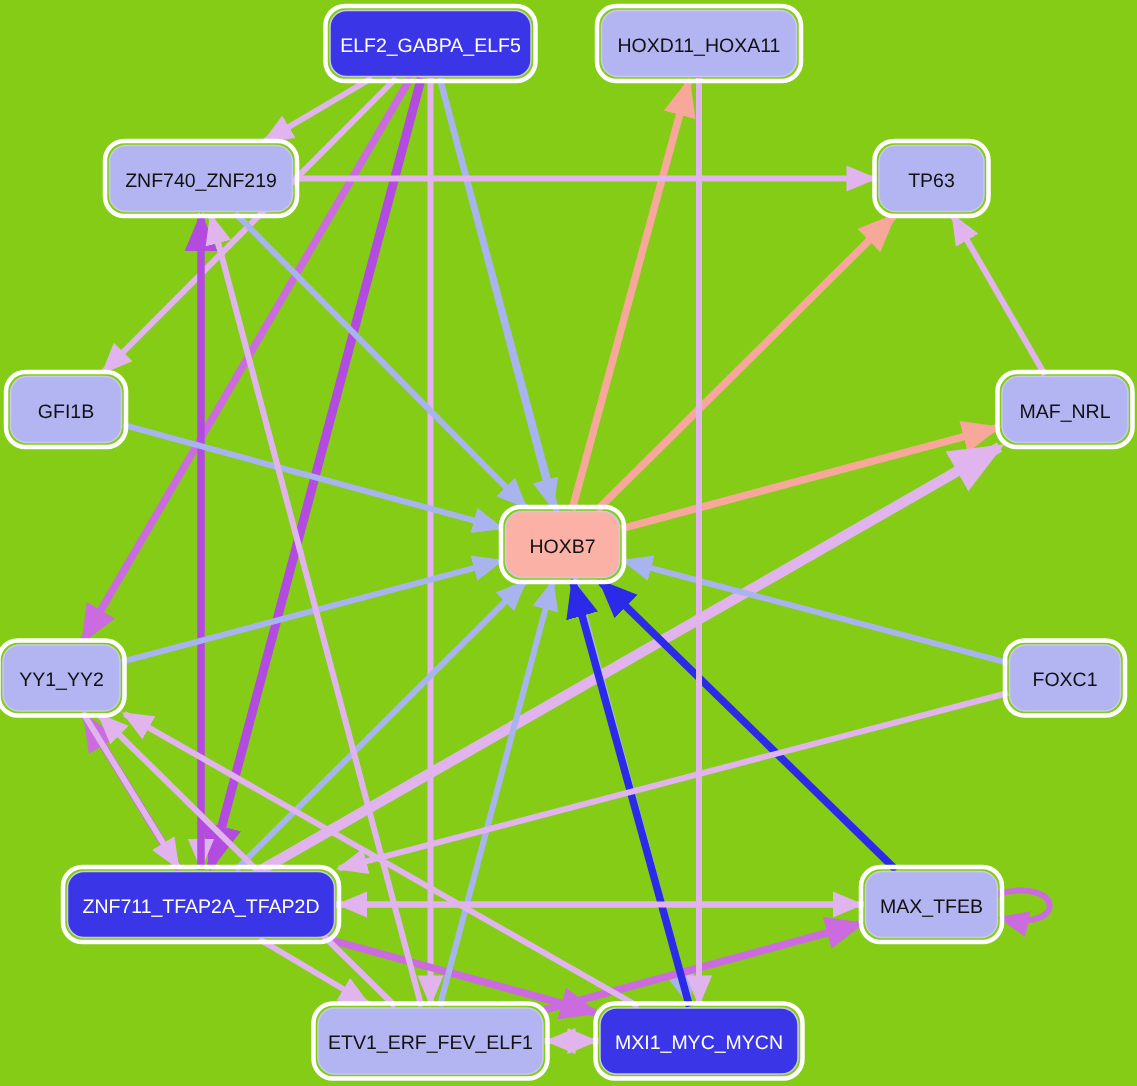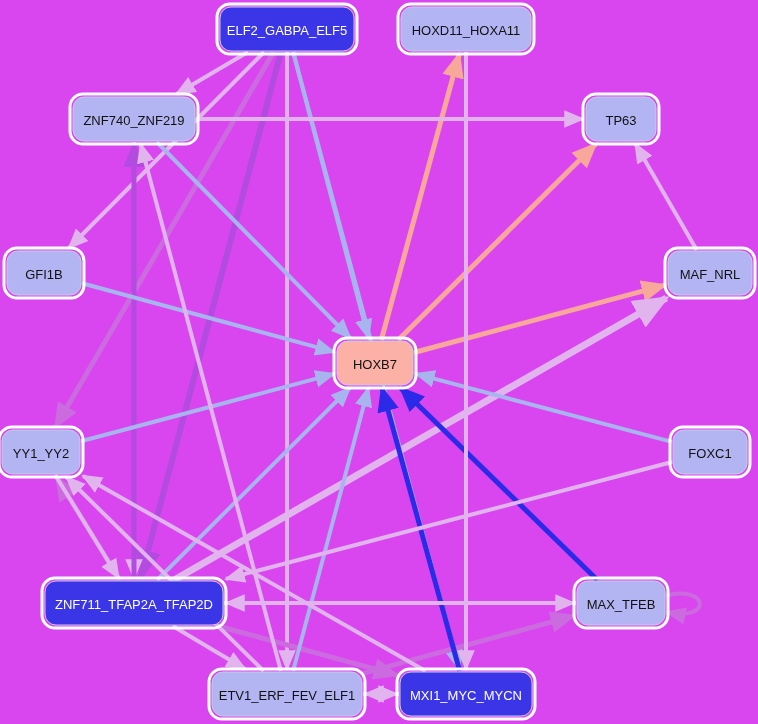--- a/index.html
+++ b/index.html
@@ -4,21 +4,21 @@
 <style>
   html, body {
     margin: 0;
     padding: 0;
     background: #ffffff;
   }
   #canvas-wrap {
     position: relative;
     width: 758px;
     height: 724px;
-    background: #d946ef;
+    background: #84cc16;
     overflow: hidden;
     font-family: "Liberation Sans", sans-serif;
   }
   svg#graph {
     position: absolute;
     left: 0;
     top: 0;
     width: 758px;
     height: 724px;
     display: block;

